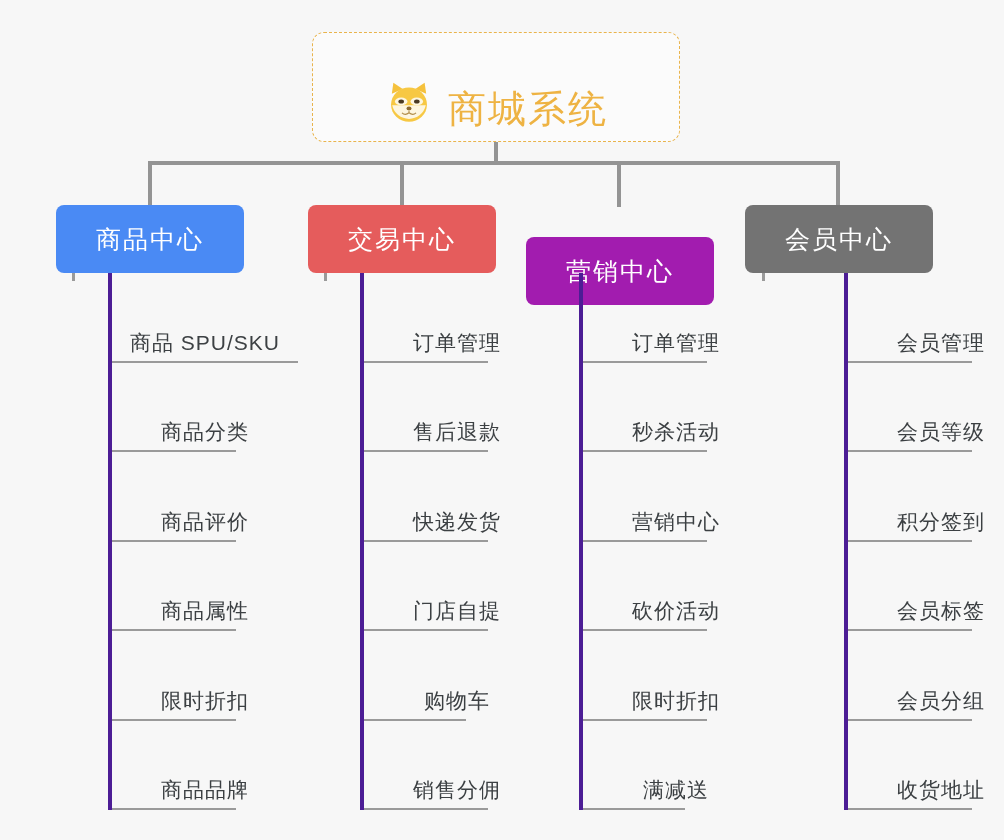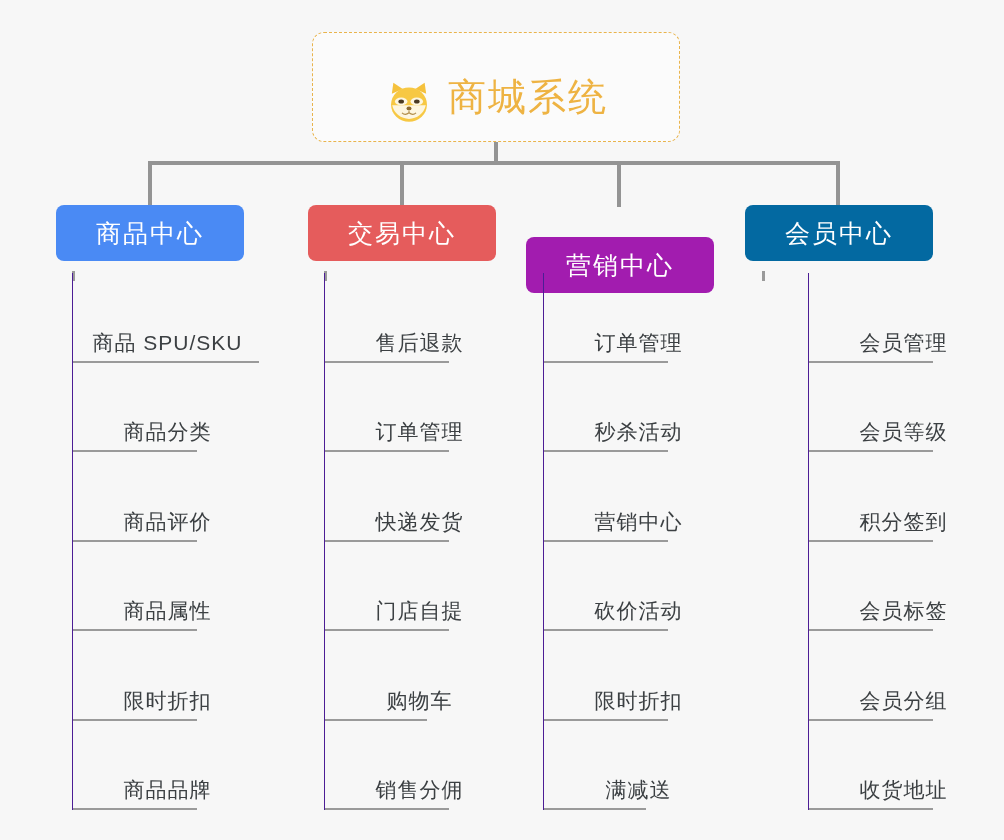--- a/index.html
+++ b/index.html
@@ -32,21 +32,21 @@
     box-sizing: border-box;
     background: #fbfbfb;
     border: 1.5px dashed #e9b44c;
     border-radius: 12px;
     display: flex;
     align-items: center;
     justify-content: center;
   }
   .root-inner {
     display: flex;
-    align-items: flex-start;
+    align-items: flex-end;
     gap: 14px;
     margin-top: 32px;
   }
   .root-title {
     font-size: 38px;
     color: #eeb343;
     letter-spacing: 2px;
     line-height: 1;
     white-space: nowrap;
   }
@@ -62,38 +62,39 @@
     background: #949494;
   }
   .conn-v { width: 4px; }
   .conn-h { height: 4px; }
 
   
   .cat-box {
     position: absolute;
     top: 205px;
     width: 188px;
-    height: 56px;
+    height: 68px;
     border-radius: 8px;
     display: flex;
     align-items: center;
     justify-content: center;
     color: #ffffff;
     font-size: 25px;
     letter-spacing: 2px;
     box-sizing: border-box;
   }
 
   
   .leaf-col {
     position: absolute;
     top: 273px;
     width: 190px;
-    border-left: 1px solid #4c1d95;
-    box-sizing: border-box;
+    border-left: 4px solid #4c1d95;
+    box-sizing: border-box;
+    margin-left: 36px;
   }
   .leaf-item {
     height: 89.5px;
     box-sizing: border-box;
     border-bottom: 2px solid #9a9a9a;
     display: flex;
     align-items: flex-end;
     justify-content: center;
     padding-bottom: 6px;
     position: relative;
@@ -166,21 +167,21 @@
 
   <div class="cat-box" style="left: 56px; background: rgb(74, 138, 244);">
     <span>商品中心</span>
   </div>
   <div class="cat-box" style="left: 308px; background: rgb(229, 92, 92);">
     <span>交易中心</span>
   </div>
   <div class="cat-box" style="left: 526px; background: #a21caf; margin-top: 32px;">
     <span>营销中心</span>
   </div>
-  <div class="cat-box" style="left: 745px; background: #0369a1;">
+  <div class="cat-box" style="left: 745px; background: #737373;">
     <span>会员中心</span>
   </div>
 
   <div class="leaf-col" style="left:72px;">
     <div class="leaf-item" style="border-bottom: none;">
         <span class="leaf-label">商品 SPU/SKU</span>
         <span class="rule" style="width: 186px; left: 0px; bottom: 0px;"></span>
       </div>
     <div class="leaf-item" style="border-bottom: none;">
         <span class="leaf-label">商品分类</span>
@@ -199,25 +200,25 @@
         <span class="rule" style="width: 124px; left: 0px; bottom: 0px;"></span>
       </div>
     <div class="leaf-item" style="border-bottom: none;">
         <span class="leaf-label">商品品牌</span>
         <span class="rule" style="width: 124px; left: 0px; bottom: 0px;"></span>
       </div>
   </div>
 
   <div class="leaf-col" style="left:324px;">
     <div class="leaf-item" style="border-bottom: none;">
+        <span class="leaf-label">订单管理</span>
+        <span class="rule" style="width: 124px; left: 0px; bottom: 0px;"></span>
+      </div>
+    <div class="leaf-item" style="border-bottom: none;">
         <span class="leaf-label">售后退款</span>
-        <span class="rule" style="width: 124px; left: 0px; bottom: 0px;"></span>
-      </div>
-    <div class="leaf-item" style="border-bottom: none;">
-        <span class="leaf-label">订单管理</span>
         <span class="rule" style="width: 124px; left: 0px; bottom: 0px;"></span>
       </div>
     <div class="leaf-item" style="border-bottom: none;">
         <span class="leaf-label">快递发货</span>
         <span class="rule" style="width: 124px; left: 0px; bottom: 0px;"></span>
       </div>
     <div class="leaf-item" style="border-bottom: none;">
         <span class="leaf-label">门店自提</span>
         <span class="rule" style="width: 124px; left: 0px; bottom: 0px;"></span>
       </div>

